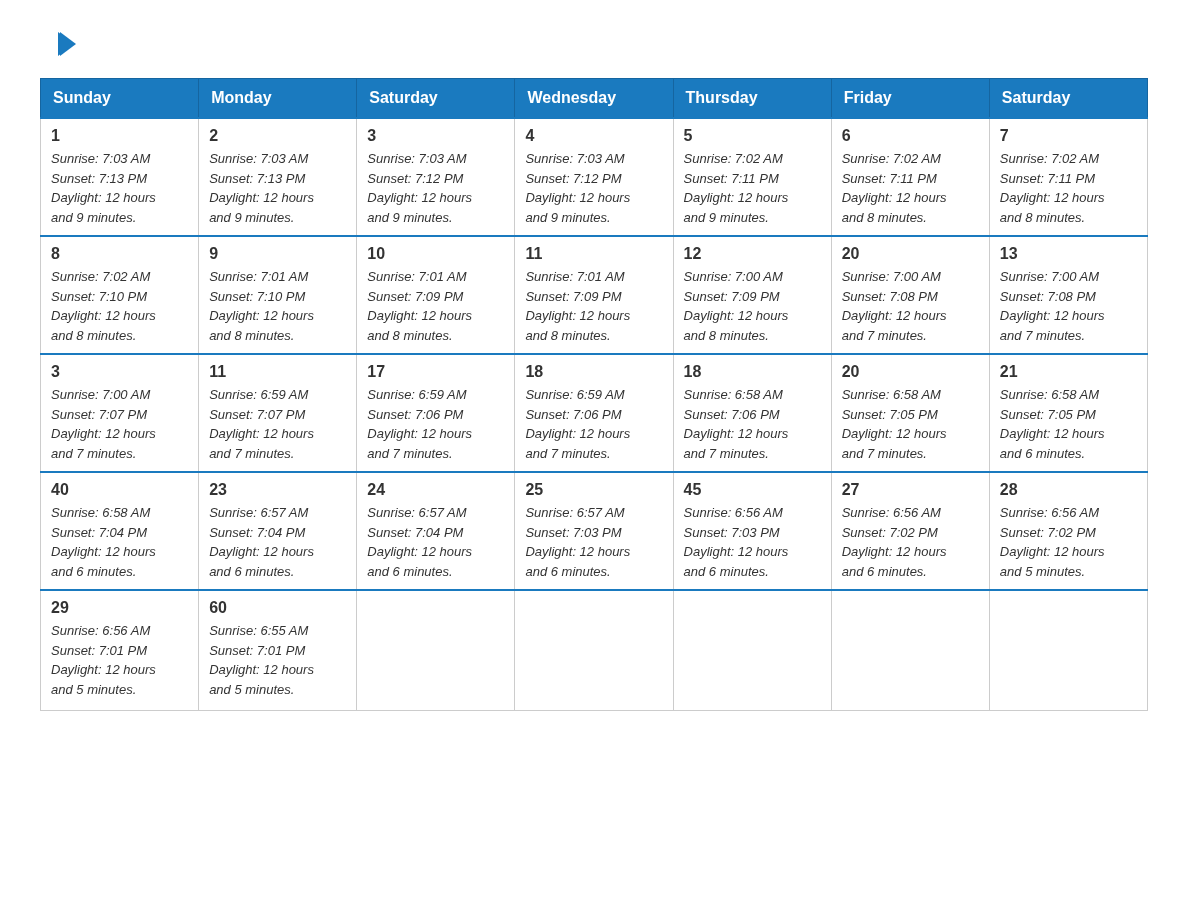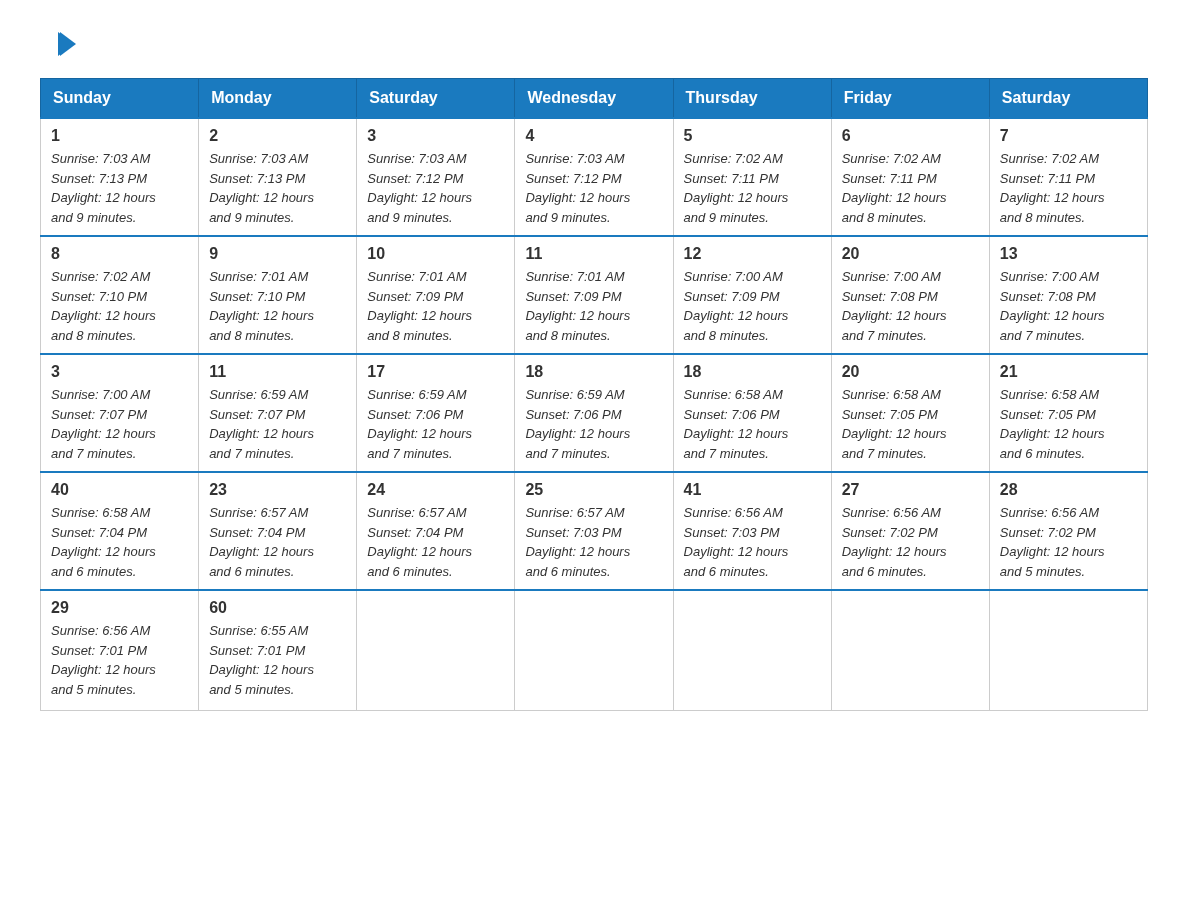--- a/index.html
+++ b/index.html
@@ -234,21 +234,21 @@
         </td>
         <td>
           <span class="day-number">24</span>
           <div class="day-info">Sunrise: 6:57 AM<br>Sunset: 7:04 PM<br>Daylight: 12 hours<br>and 6 minutes.</div>
         </td>
         <td>
           <span class="day-number">25</span>
           <div class="day-info">Sunrise: 6:57 AM<br>Sunset: 7:03 PM<br>Daylight: 12 hours<br>and 6 minutes.</div>
         </td>
         <td>
-          <span class="day-number">41</span>
+          <span class="day-number">45</span>
           <div class="day-info">Sunrise: 6:56 AM<br>Sunset: 7:03 PM<br>Daylight: 12 hours<br>and 6 minutes.</div>
         </td>
         <td>
           <span class="day-number">27</span>
           <div class="day-info">Sunrise: 6:56 AM<br>Sunset: 7:02 PM<br>Daylight: 12 hours<br>and 6 minutes.</div>
         </td>
         <td>
           <span class="day-number">28</span>
           <div class="day-info">Sunrise: 6:56 AM<br>Sunset: 7:02 PM<br>Daylight: 12 hours<br>and 5 minutes.</div>
         </td>

